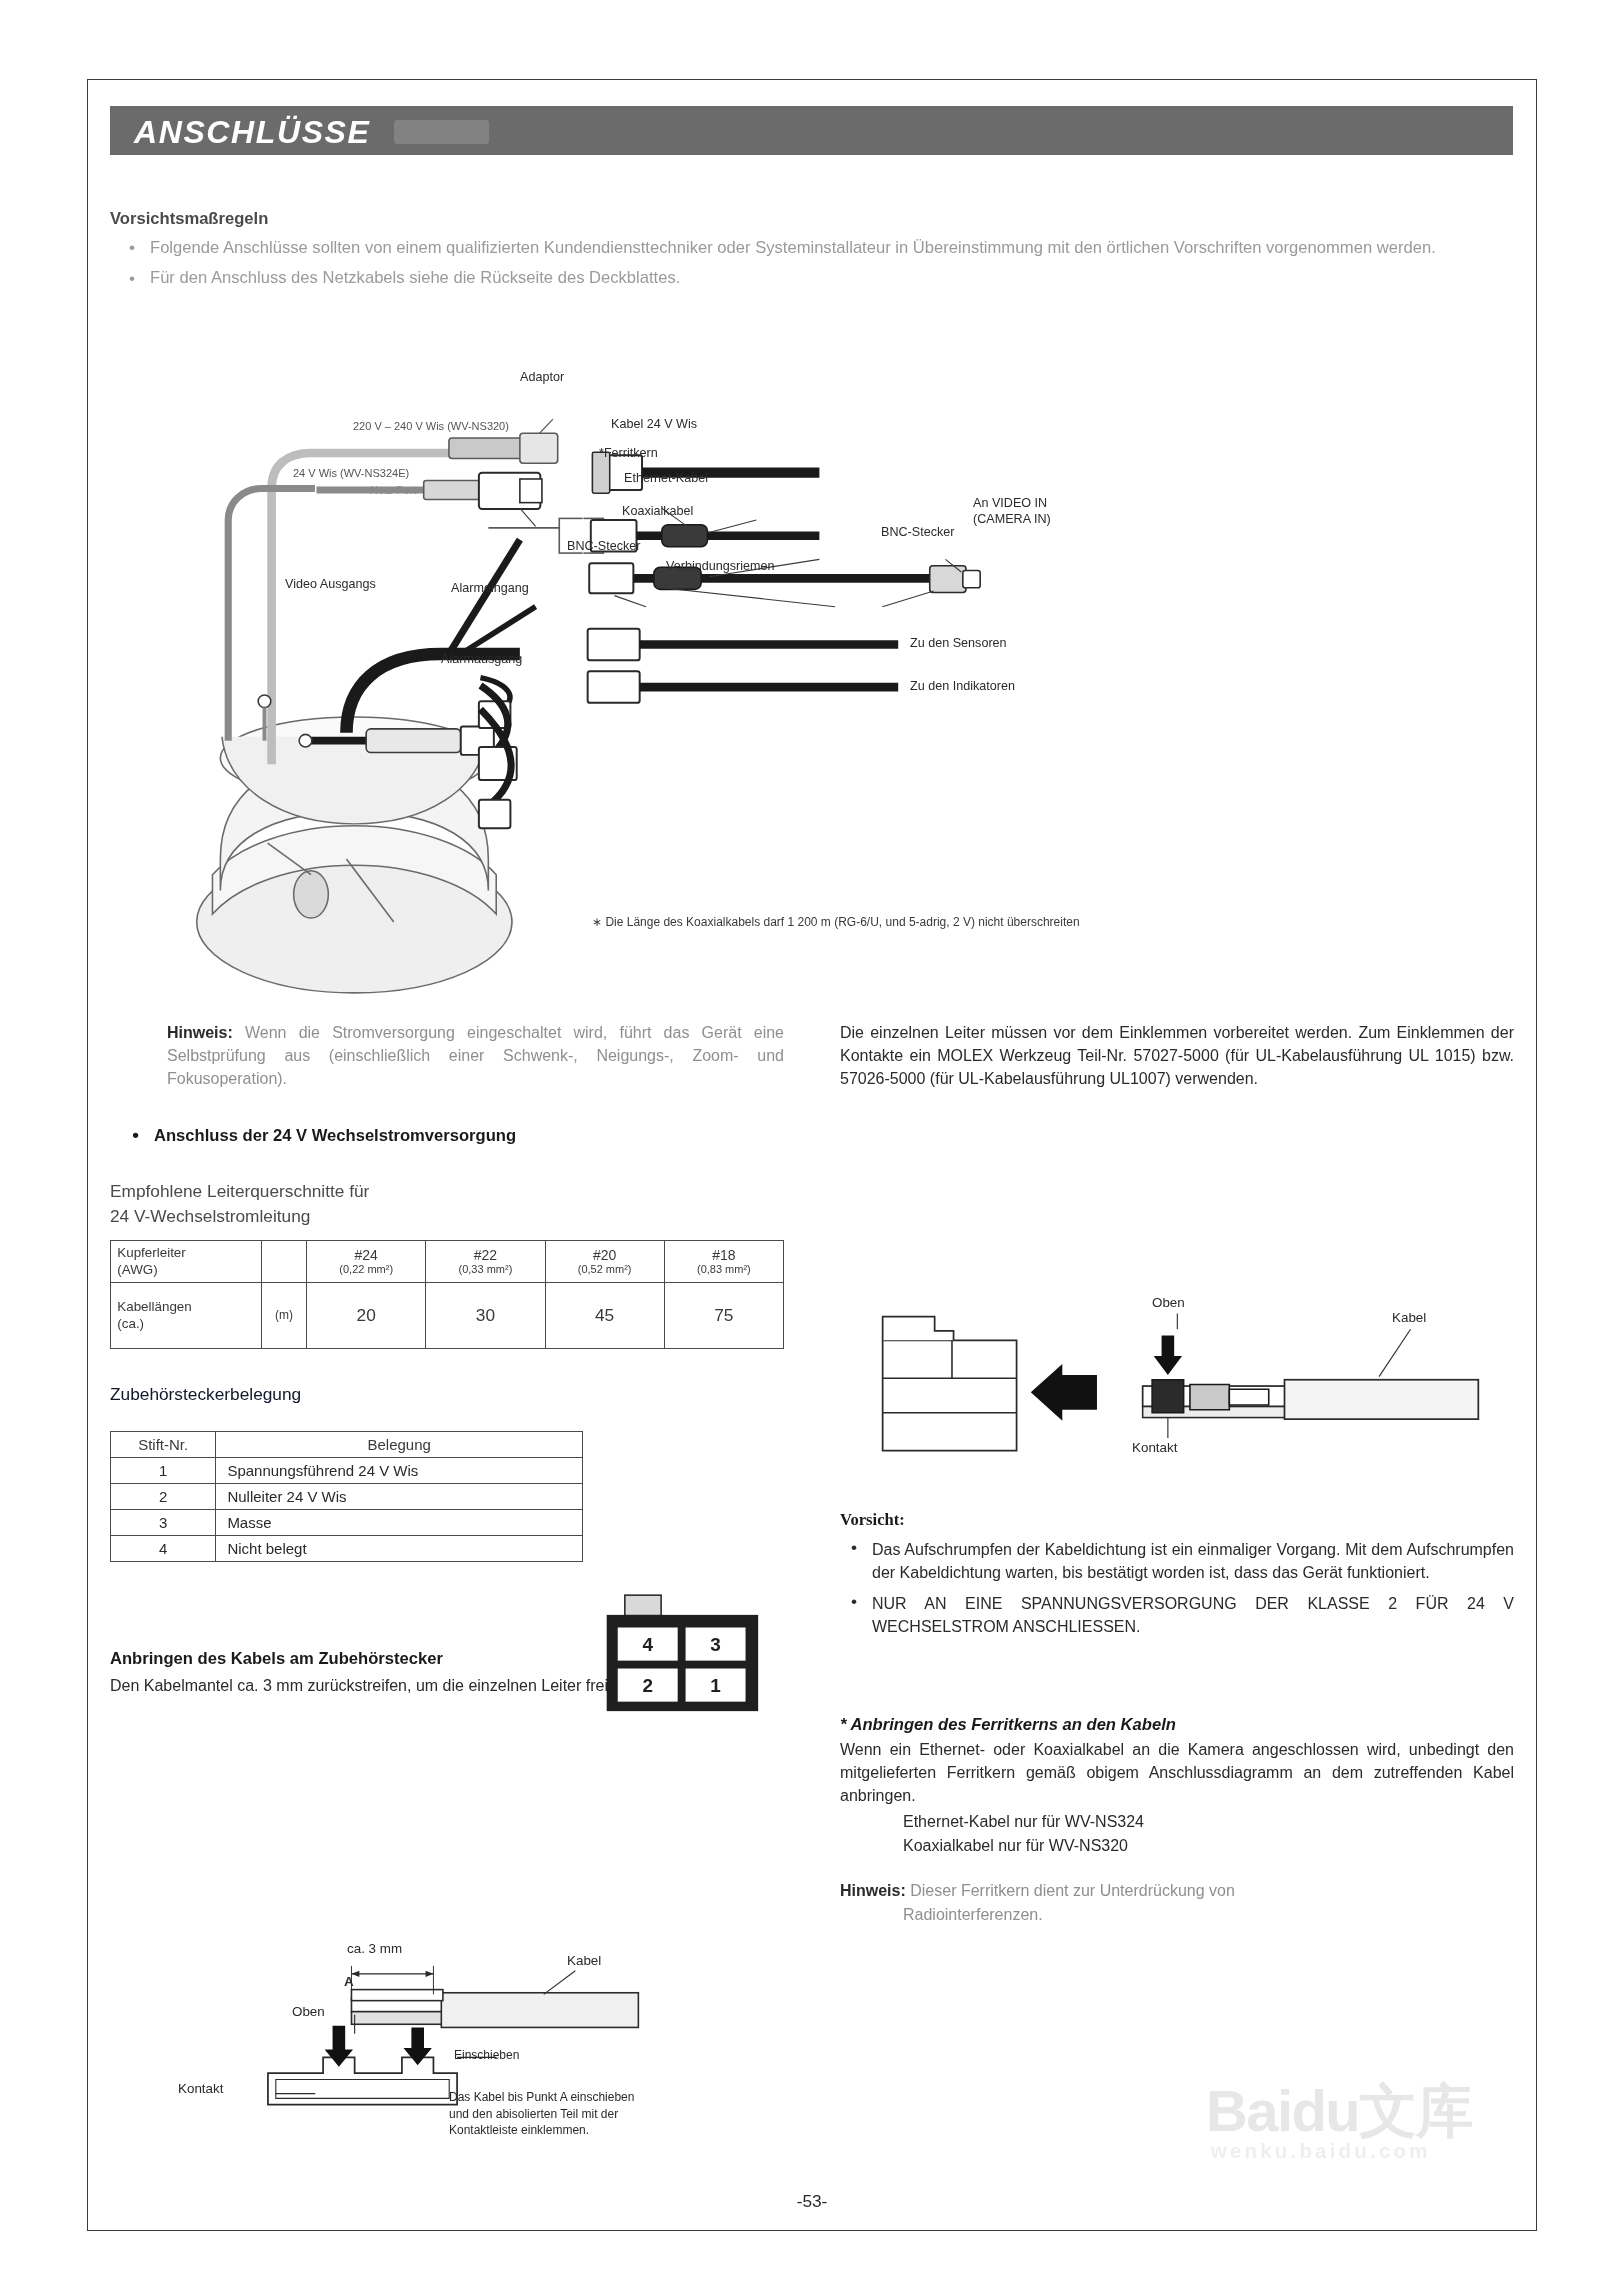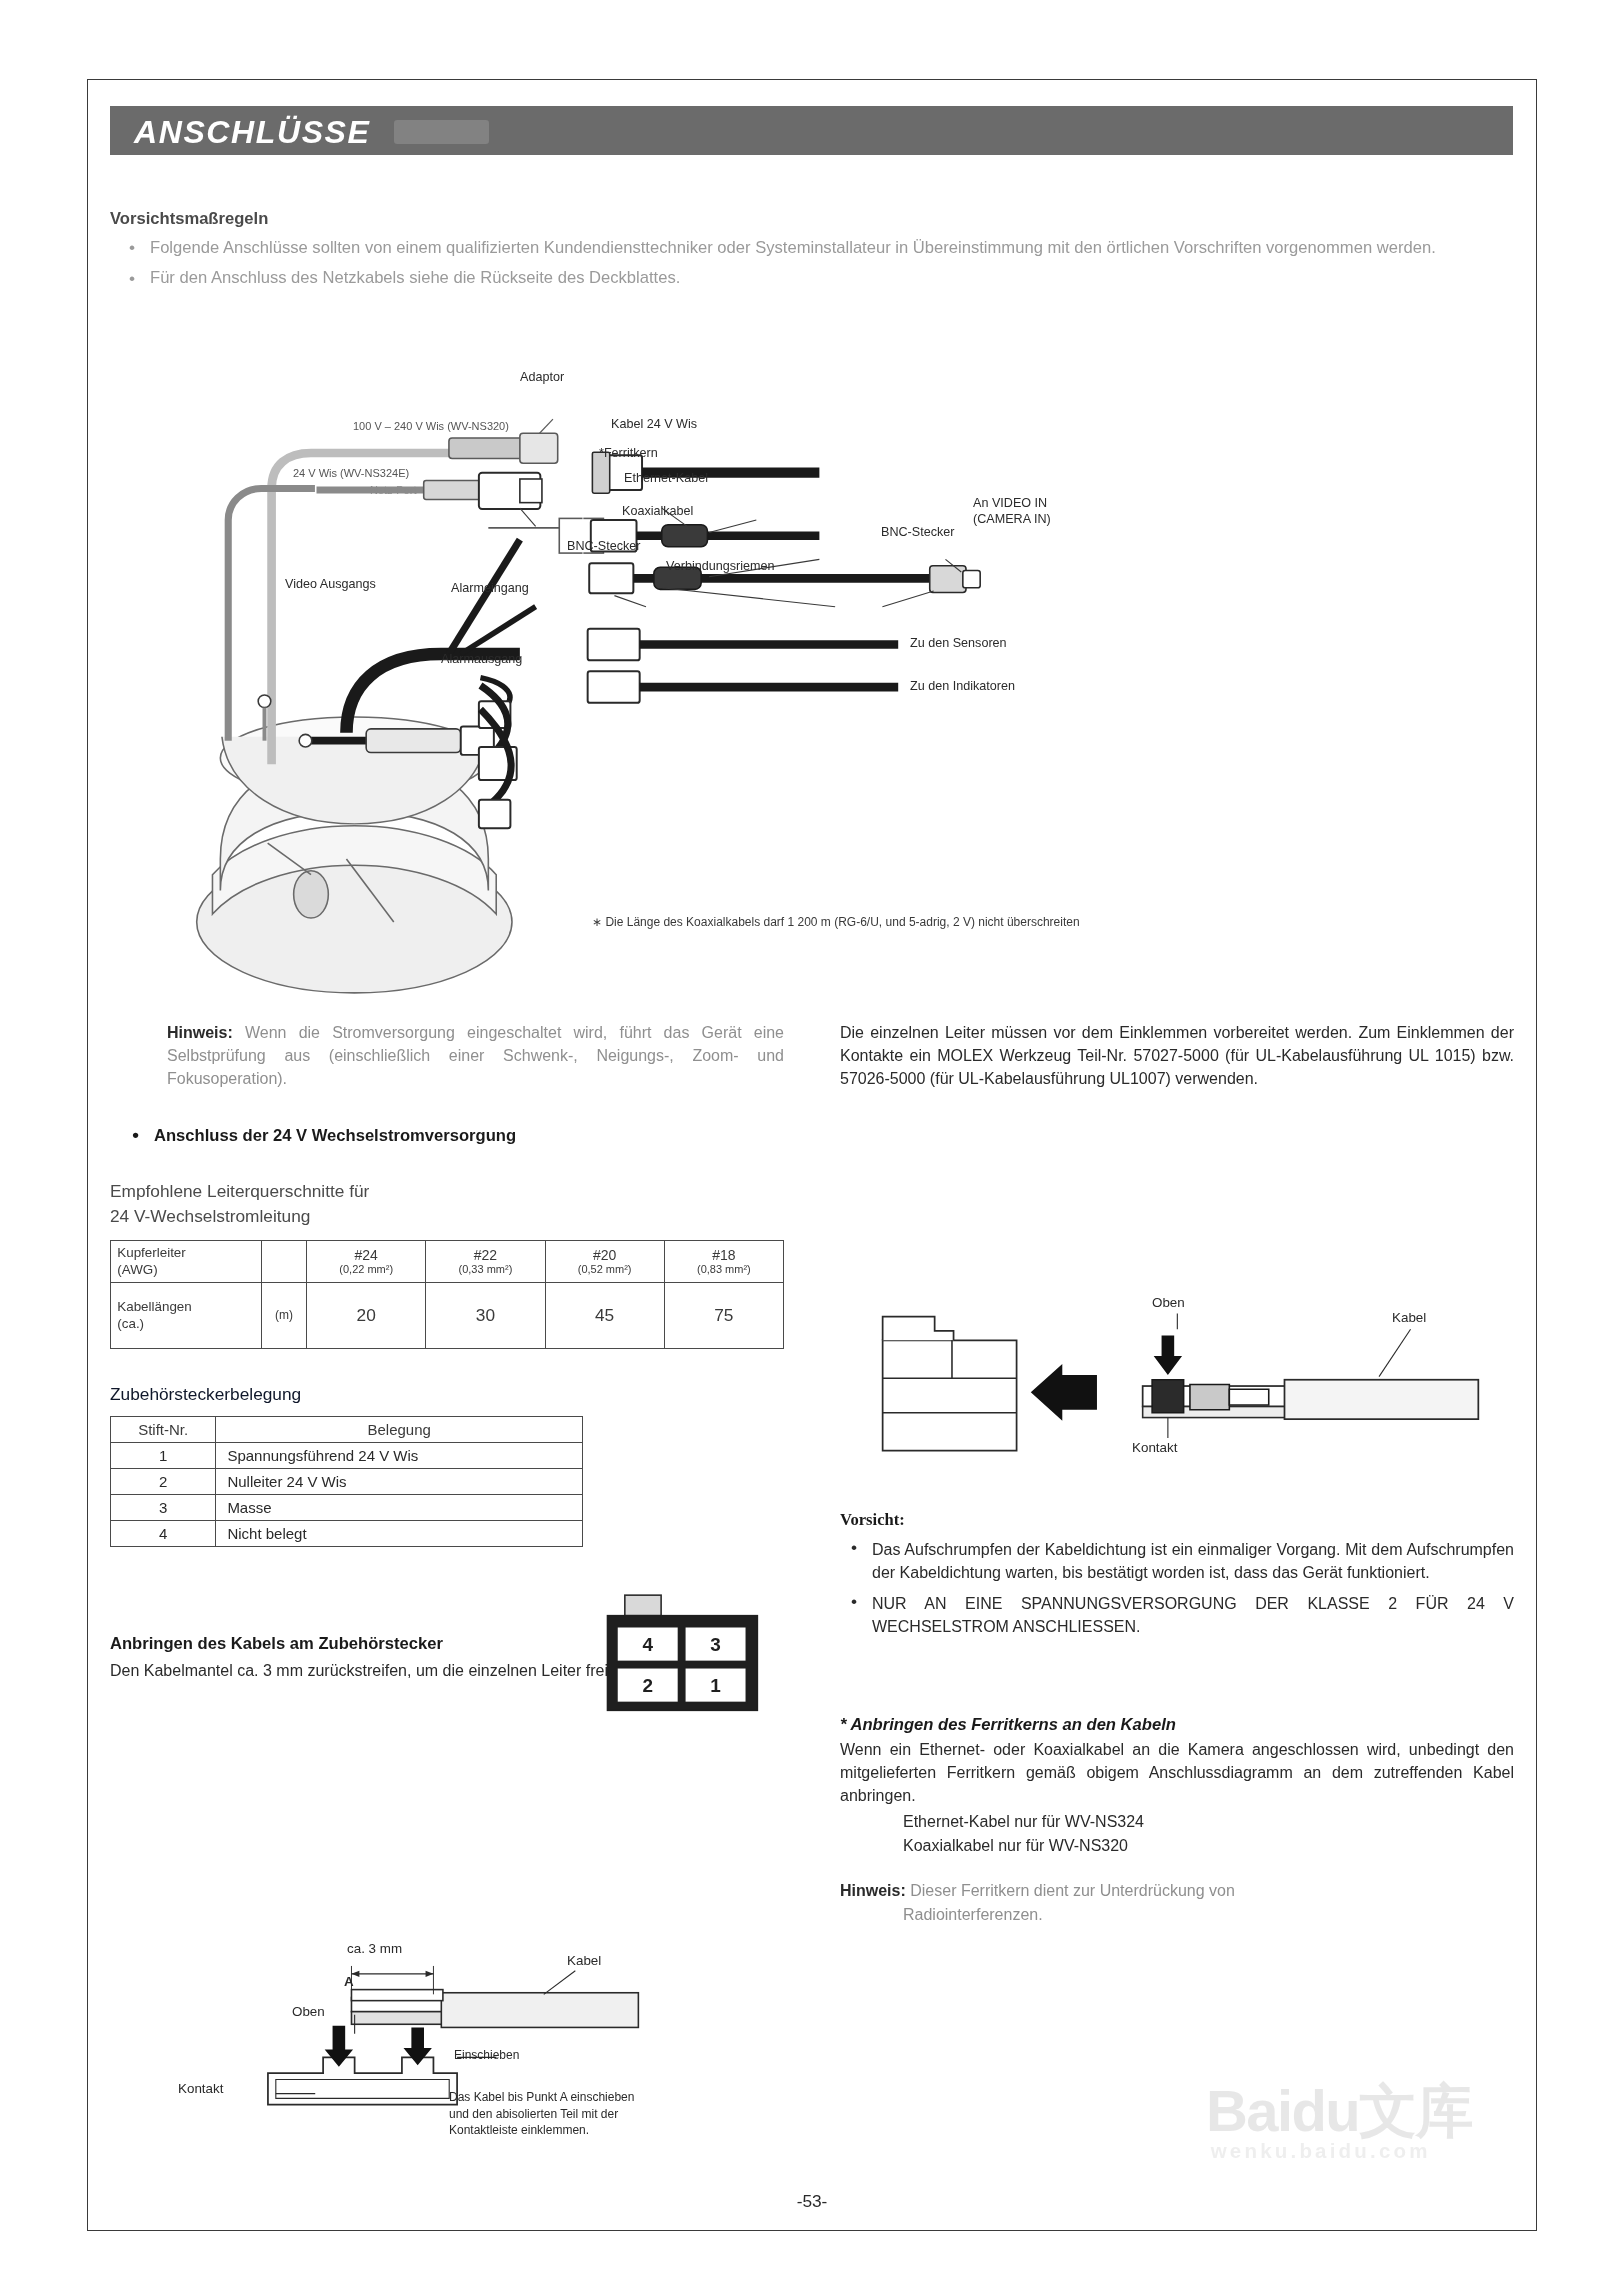--- a/index.html
+++ b/index.html
@@ -192,21 +192,21 @@
     padding-left: 6.3px;
     width: 142px;
     line-height: 17.3px;
   }
   table.wire td.unit { width: 41px; font-size: 12px; }
   table.wire .awg { font-size: 14px; }
   table.wire .mm { font-size: 11px; }
   table.wire .big { font-size: 17.3px; }
   table.pin {
     border-collapse: collapse;
-    margin-top: 11px;
+    margin-top: 26px;
     width: 473px;
     font-size: 15px;
     color: #2a2a2a;
   }
   table.pin td, table.pin th {
     border: 1.2px solid #4a4a4a;
     padding: 4px 4.7px;
   }
   table.pin th {
     font-weight: normal;
@@ -415,21 +415,21 @@
       <line x1="700" y1="175" x2="735" y2="200" stroke="#3a3a3a" stroke-width="1.4"></line>
       <line x1="900" y1="240" x2="760" y2="262" stroke="#3a3a3a" stroke-width="1.4"></line>
       <line x1="1060" y1="240" x2="1080" y2="256" stroke="#3a3a3a" stroke-width="1.4"></line>
       <line x1="980" y1="300" x2="1045" y2="280" stroke="#3a3a3a" stroke-width="1.4"></line>
       <line x1="920" y1="300" x2="700" y2="276" stroke="#3a3a3a" stroke-width="1.4"></line>
       <line x1="680" y1="300" x2="640" y2="286" stroke="#3a3a3a" stroke-width="1.4"></line>
       <line x1="520" y1="175" x2="540" y2="198" stroke="#3a3a3a" stroke-width="1.4"></line>
     </svg>
 
     <div class="dg-label" style="left:410px; top:0px;">Adaptor</div>
-    <div class="dg-label small" style="left:243px; top:50px;">100 V – 240 V Wis (WV-NS320)</div>
+    <div class="dg-label small" style="left:243px; top:50px;">220 V – 240 V Wis (WV-NS320)</div>
     <div class="dg-label small" style="left:183px; top:97px;">24 V Wis (WV-NS324E)</div>
     <div class="dg-label small" style="left:260px; top:114px; color:#8a8a8a;">Netz-Port</div>
     <div class="dg-label" style="left:501px; top:47px;">Kabel 24 V Wis</div>
     <div class="dg-label" style="left:489px; top:76px;">*Ferritkern</div>
     <div class="dg-label" style="left:514px; top:101px;">Ethernet-Kabel</div>
     <div class="dg-label" style="left:512px; top:134px;">Koaxialkabel</div>
     <div class="dg-label" style="left:863px; top:125px; line-height:16px; white-space:pre-line;">An VIDEO IN
 (CAMERA IN)</div>
     <div class="dg-label" style="left:457px; top:169px;">BNC-Stecker</div>
     <div class="dg-label" style="left:771px; top:155px;">BNC-Stecker</div>

